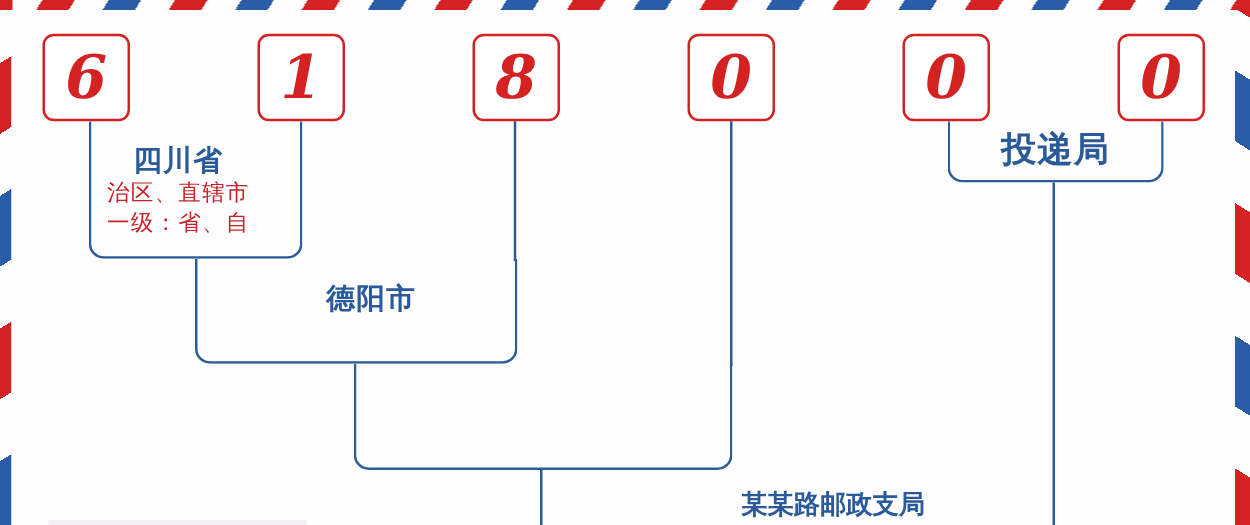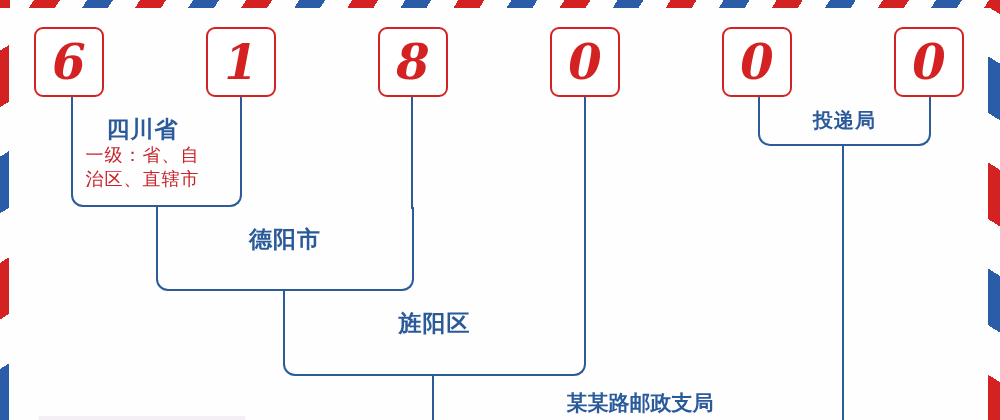--- a/index.html
+++ b/index.html
@@ -63,40 +63,39 @@
 <div class="digit-box" style="left:34px">6</div>
 <div class="digit-box" style="left:206px">1</div>
 <div class="digit-box" style="left:378px">8</div>
 <div class="digit-box" style="left:550px">0</div>
 <div class="digit-box" style="left:722px">0</div>
 <div class="digit-box" style="left:894px">0</div>
 
 <div class="bracket" style="left:71px; top:97px; width:171px; height:110px;"></div>
 <div class="label-block" style="left:74px; top:115px; width:137px;">
   <div class="title-blue">四川省</div>
+  <div class="sub-red">治区、直辖市</div>
   <div class="sub-red">一级：省、自</div>
-  <div class="sub-red">治区、直辖市</div>
 </div>
 
 <div class="bracket" style="left:156px; top:207px; width:258px; height:84px; border-left:2px solid #2c5c98;"></div>
 <div class="stem" style="left:411px; top:97px; height:112px;"></div>
-<div class="label-block" style="left:160px; top:225px; width:250px;">
+<div class="label-block" style="left:172px; top:225px; width:250px;">
   <div class="title-blue">德阳市</div>
 </div>
 
 <div class="bracket" style="left:283px; top:291px; width:303px; height:85px;"></div>
 <div class="stem" style="left:584px; top:97px; height:196px;"></div>
 <div class="label-block" style="left:286px; top:309px; width:297px;">
-  <div class="title-blue">旌阳区</div>
 </div>
 
 <div class="stem" style="left:432px; top:376px; height:44px;"></div>
 <div class="label-block" style="left:540px; top:389px; width:200px;">
-  <div class="title-blue" style="font-size:21px; letter-spacing:0;">某某路邮政支局</div>
+  <div class="title-blue" style="font-size:21px; letter-spacing:0;text-align:right;">某某路邮政支局</div>
 </div>
 
 <div class="bracket" style="left:758px; top:97px; width:173px; height:49px;"></div>
 <div class="label-block" style="left:760px; top:106px; width:169px;">
-  <div class="title-blue" style="font-size:20px;">投递局</div>
+  <div class="title-blue" style="font-size:28px;">投递局</div>
 </div>
 <div class="stem" style="left:842px; top:146px; height:274px;"></div>
 
 <div class="ghost"></div>
 
 </body></html>

